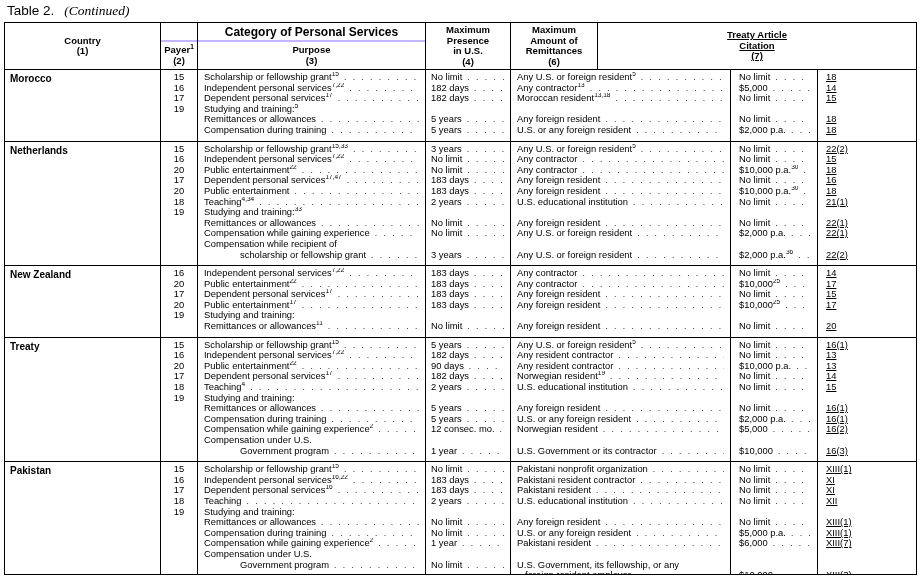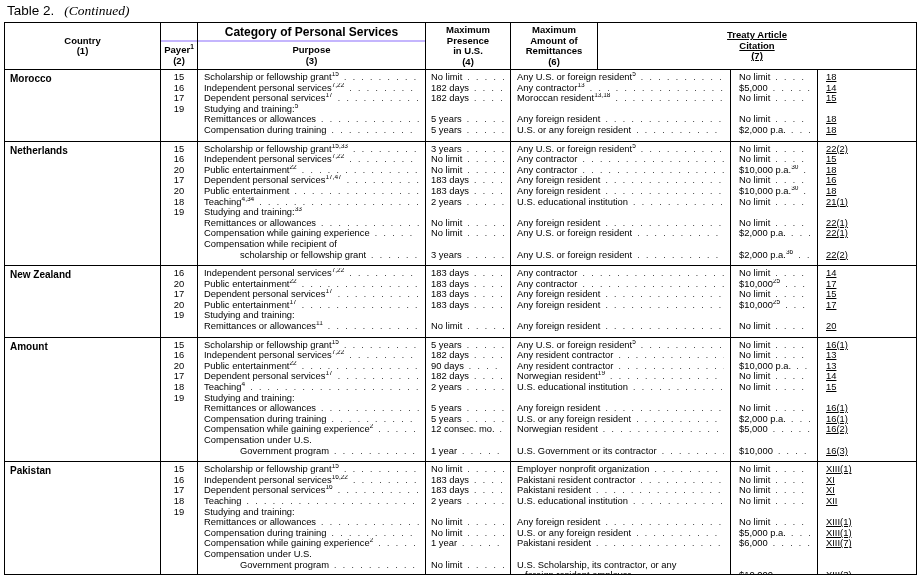--- a/index.html
+++ b/index.html
@@ -600,21 +600,21 @@
           <div class="ln">
             <span class="txt"><span></span></span>
           </div>
           <div class="ln">
             <span class="txt"><span>20</span></span>
           </div>
         </div>
       </div>
       <div class="band">
         <div class="col c1">
-          <div class="country-name">Amount</div>
+          <div class="country-name">Treaty</div>
         </div>
         <div class="col c2">
           <div class="ln code-ln"><span>15</span></div>
           <div class="ln code-ln"><span>16</span></div>
           <div class="ln code-ln"><span>20</span></div>
           <div class="ln code-ln"><span>17</span></div>
           <div class="ln code-ln"><span>18</span></div>
           <div class="ln code-ln"><span>19</span></div>
           <div class="ln code-ln"></div>
           <div class="ln code-ln"></div>
@@ -932,21 +932,21 @@
           <div class="ln">
             <span class="txt"><span>No limit</span></span>
             <span class="leader">. . . . . . . . . . . . . . . . . . . . . . . . . . . . . . . . . . . . . . . . . . . . . . . . . . . . . . . . . . . . . . . . . . . . . . </span>
           </div>
           <div class="ln">
             <span class="txt"><span></span></span>
           </div>
         </div>
         <div class="col c5">
           <div class="ln">
-            <span class="txt"><span>Employer nonprofit organization</span></span>
+            <span class="txt"><span>Pakistani nonprofit organization</span></span>
             <span class="leader">. . . . . . . . . . . . . . . . . . . . . . . . . . . . . . . . . . . . . . . . . . . . . . . . . . . . . . . . . . . . . . . . . . . . . . </span>
           </div>
           <div class="ln">
             <span class="txt"><span>Pakistani resident contractor</span></span>
             <span class="leader">. . . . . . . . . . . . . . . . . . . . . . . . . . . . . . . . . . . . . . . . . . . . . . . . . . . . . . . . . . . . . . . . . . . . . . </span>
           </div>
           <div class="ln">
             <span class="txt"><span>Pakistani resident</span></span>
             <span class="leader">. . . . . . . . . . . . . . . . . . . . . . . . . . . . . . . . . . . . . . . . . . . . . . . . . . . . . . . . . . . . . . . . . . . . . . </span>
           </div>
@@ -966,21 +966,21 @@
             <span class="leader">. . . . . . . . . . . . . . . . . . . . . . . . . . . . . . . . . . . . . . . . . . . . . . . . . . . . . . . . . . . . . . . . . . . . . . </span>
           </div>
           <div class="ln">
             <span class="txt"><span>Pakistani resident</span></span>
             <span class="leader">. . . . . . . . . . . . . . . . . . . . . . . . . . . . . . . . . . . . . . . . . . . . . . . . . . . . . . . . . . . . . . . . . . . . . . </span>
           </div>
           <div class="ln">
             <span class="txt"><span></span></span>
           </div>
           <div class="ln">
-            <span class="txt"><span>U.S. Scholarship, its contractor, or any</span></span>
+            <span class="txt"><span>U.S. Government, its fellowship, or any</span></span>
           </div>
           <div class="ln">
             <span class="txt eind1"><span>foreign resident employer</span></span>
             <span class="leader">. . . . . . . . . . . . . . . . . . . . . . . . . . . . . . . . . . . . . . . . . . . . . . . . . . . . . . . . . . . . . . . . . . . . . . </span>
           </div>
         </div>
         <div class="col c6">
           <div class="ln">
             <span class="txt"><span>No limit</span></span>
             <span class="leader">. . . . . . . . . . . . . . . . . . . . . . . . . . . . . . . . . . . . . . . . . . . . . . . . . . . . . . . . . . . . . . . . . . . . . . </span>

